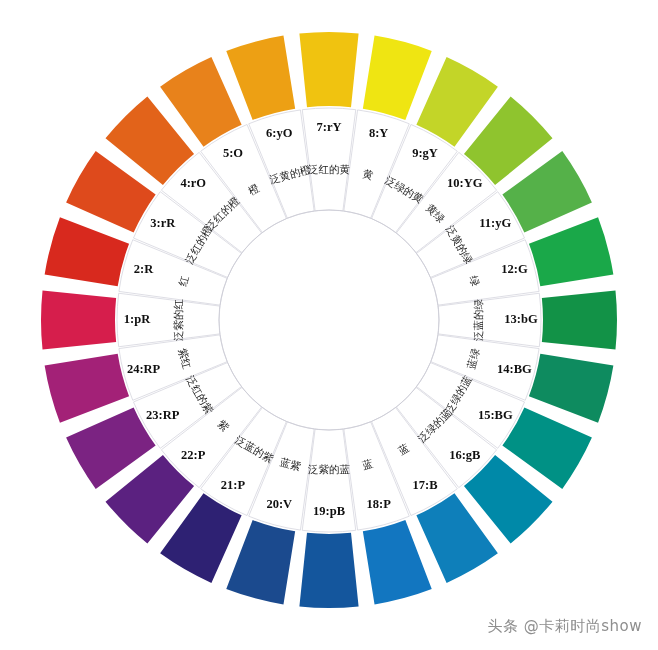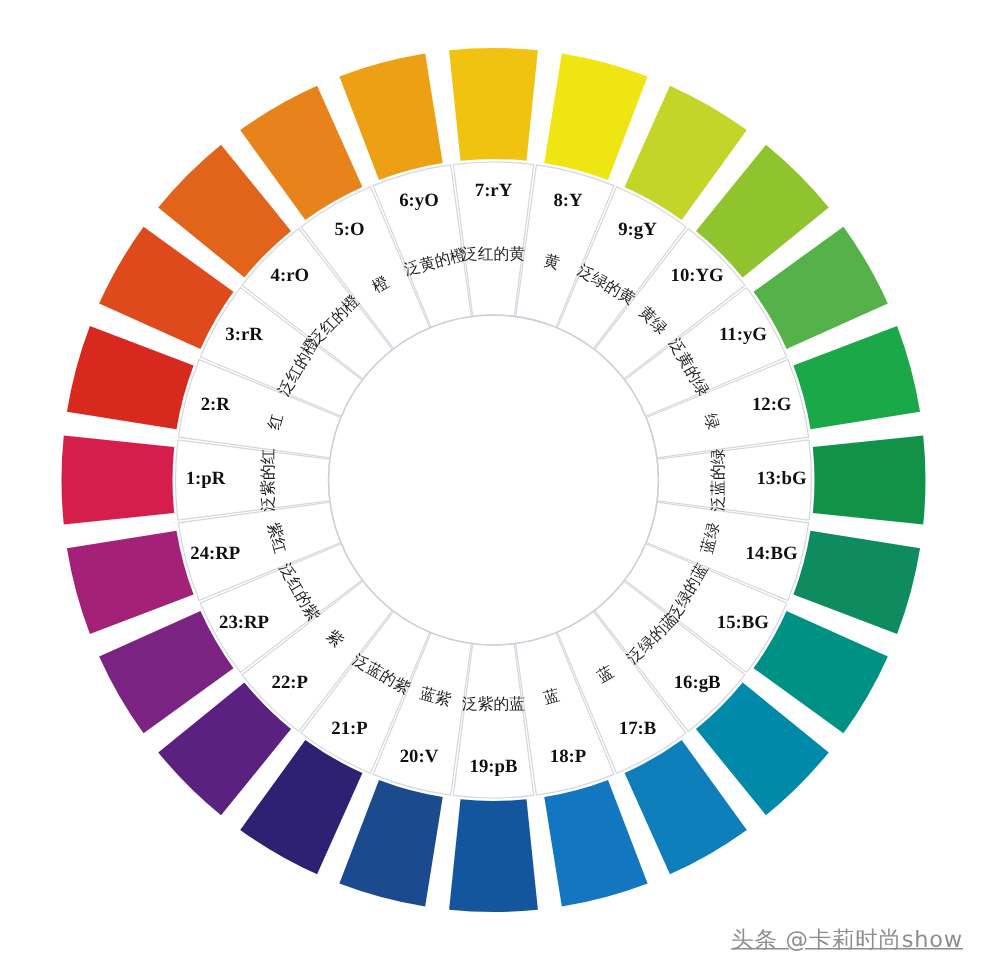--- a/index.html
+++ b/index.html
@@ -44,21 +44,20 @@
   }
   #watermark {
     position: absolute;
     right: 16px;
     bottom: 14px;
     font-family: "DejaVu Sans", "Liberation Sans", sans-serif;
     font-size: 15px;
     color: #8e8e8e;
     letter-spacing: 0.5px;
     white-space: nowrap;
-    text-decoration: underline;
   }
 </style>
 </head>
 <body>
 
 <div id="wheel-stage">
   <svg id="wheel-svg" viewBox="0 0 658 650">
     <g id="outer-ring">
         <path d="M 42.52558867025385 290.3957494052728 A 288 288 0 0 0 42.525588670253796 349.604250594727 L 116.13359713692472 341.99760287247074 A 214 214 0 0 1 116.13359713692475 298.0023971275291 Z" fill="#D61E4C"></path>
         <path d="M 59.949111395543525 217.25945619594793 A 288 288 0 0 0 44.62482365573754 274.45047663070875 L 117.69344535530496 286.15417360754054 A 214 214 0 0 1 129.0802424952997 243.6580681456002 Z" fill="#D8291E"></path>

